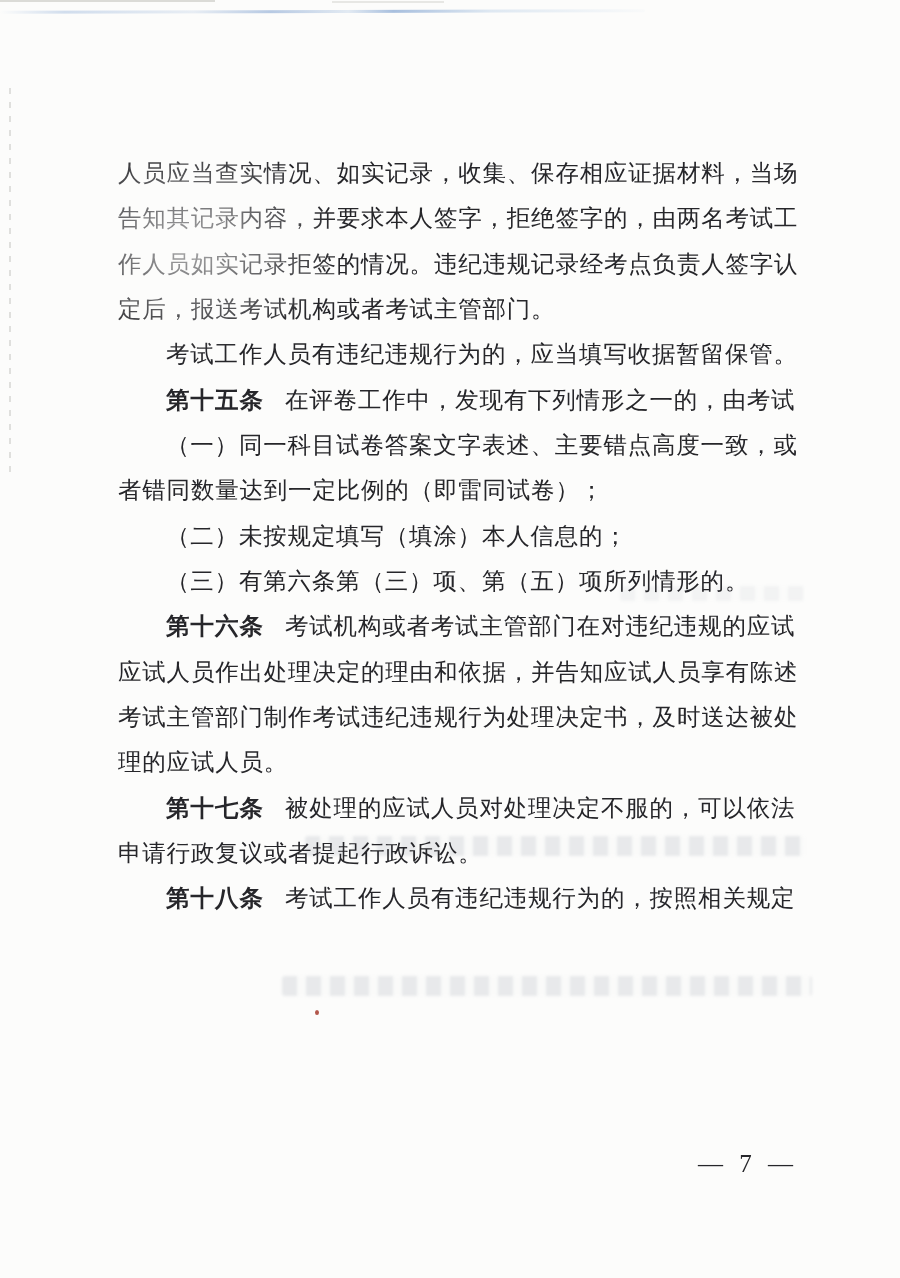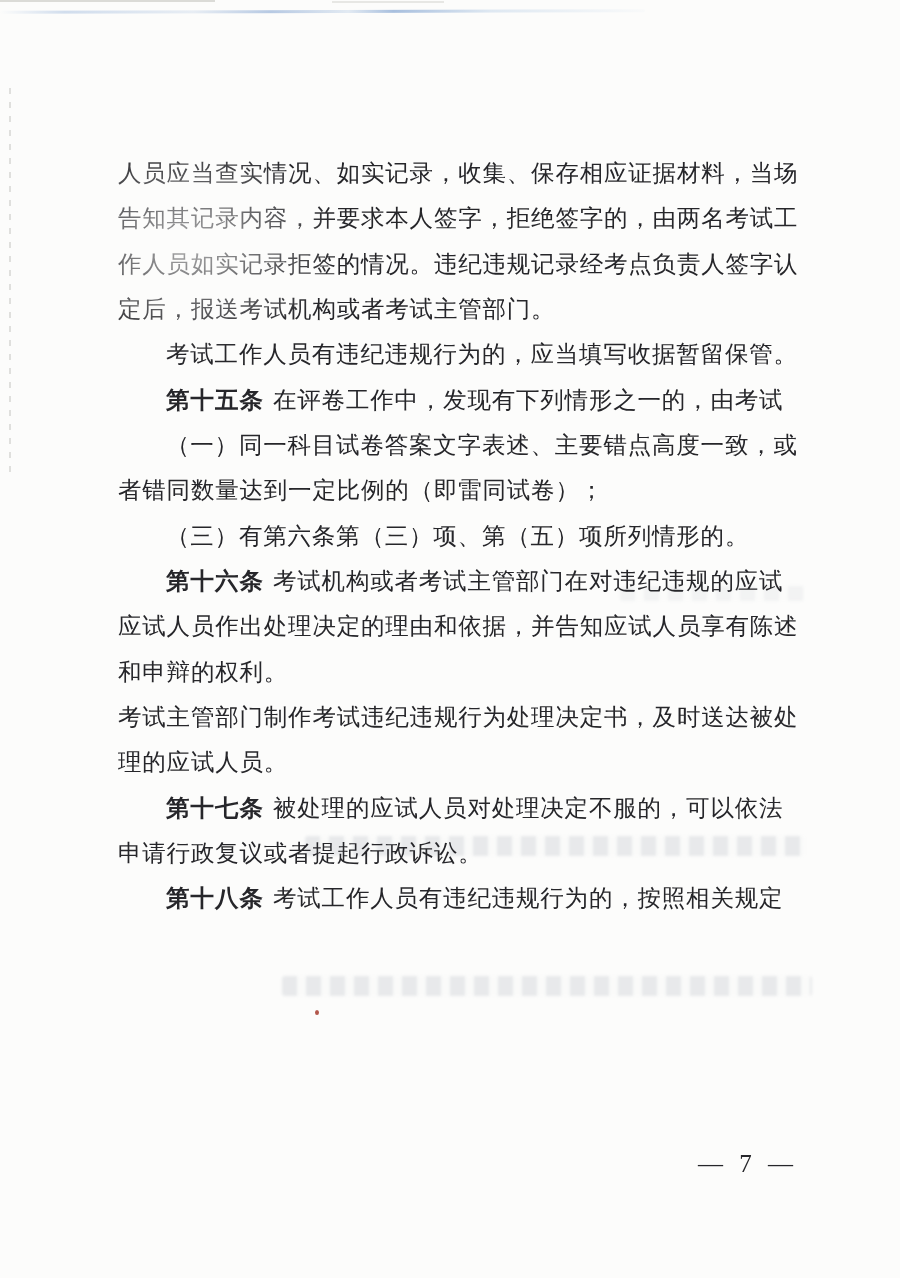--- a/index.html
+++ b/index.html
@@ -76,21 +76,21 @@
   .line {
     height: 45.33px; line-height: 45.33px;
     white-space: nowrap;
     font-size: 23.5px;
     letter-spacing: 0.8px;
   }
   .line.indent { padding-left: 48px; }
   .art {
     font-family: Liberation Mono, monospace;
     font-weight: 700;
-    margin-right: 9px;
+    margin-right: 21px;
     letter-spacing: 1px;
   }
   .page-number {
     position: absolute; left: 698px; top: 1150px; width: 100px;
     text-align: center;
     font-size: 25px; letter-spacing: 5px;
     color: var(--text, #26262a);
     white-space: nowrap;
   }
 </style>
@@ -111,24 +111,24 @@
 
   <div class="text-block">
       <div class="line"><span>人员应当查实情况、如实记录，收集、保存相应证据材料，当场</span></div>
       <div class="line"><span>告知其记录内容，并要求本人签字，拒绝签字的，由两名考试工</span></div>
       <div class="line"><span>作人员如实记录拒签的情况。违纪违规记录经考点负责人签字认</span></div>
       <div class="line"><span>定后，报送考试机构或者考试主管部门。</span></div>
       <div class="line indent"><span>考试工作人员有违纪违规行为的，应当填写收据暂留保管。</span></div>
       <div class="line indent"><span class="art">第十五条</span><span>在评卷工作中，发现有下列情形之一的，由考试</span></div>
       <div class="line indent"><span>（一）同一科目试卷答案文字表述、主要错点高度一致，或</span></div>
       <div class="line"><span>者错同数量达到一定比例的（即雷同试卷）；</span></div>
+      <div class="line indent"><span>（二）未按规定填写（填涂）本人信息的；</span></div>
       <div class="line indent"><span>（三）有第六条第（三）项、第（五）项所列情形的。</span></div>
       <div class="line indent"><span class="art">第十六条</span><span>考试机构或者考试主管部门在对违纪违规的应试</span></div>
       <div class="line"><span>应试人员作出处理决定的理由和依据，并告知应试人员享有陈述</span></div>
-      <div class="line"><span>和申辩的权利。</span></div>
       <div class="line"><span>考试主管部门制作考试违纪违规行为处理决定书，及时送达被处</span></div>
       <div class="line"><span>理的应试人员。</span></div>
       <div class="line indent"><span class="art">第十七条</span><span>被处理的应试人员对处理决定不服的，可以依法</span></div>
       <div class="line"><span>申请行政复议或者提起行政诉讼。</span></div>
       <div class="line indent"><span class="art">第十八条</span><span>考试工作人员有违纪违规行为的，按照相关规定</span></div>
     </div>
 
   <div class="page-number">— 7 —</div>
 
   <div class="fade fade-1"></div>

